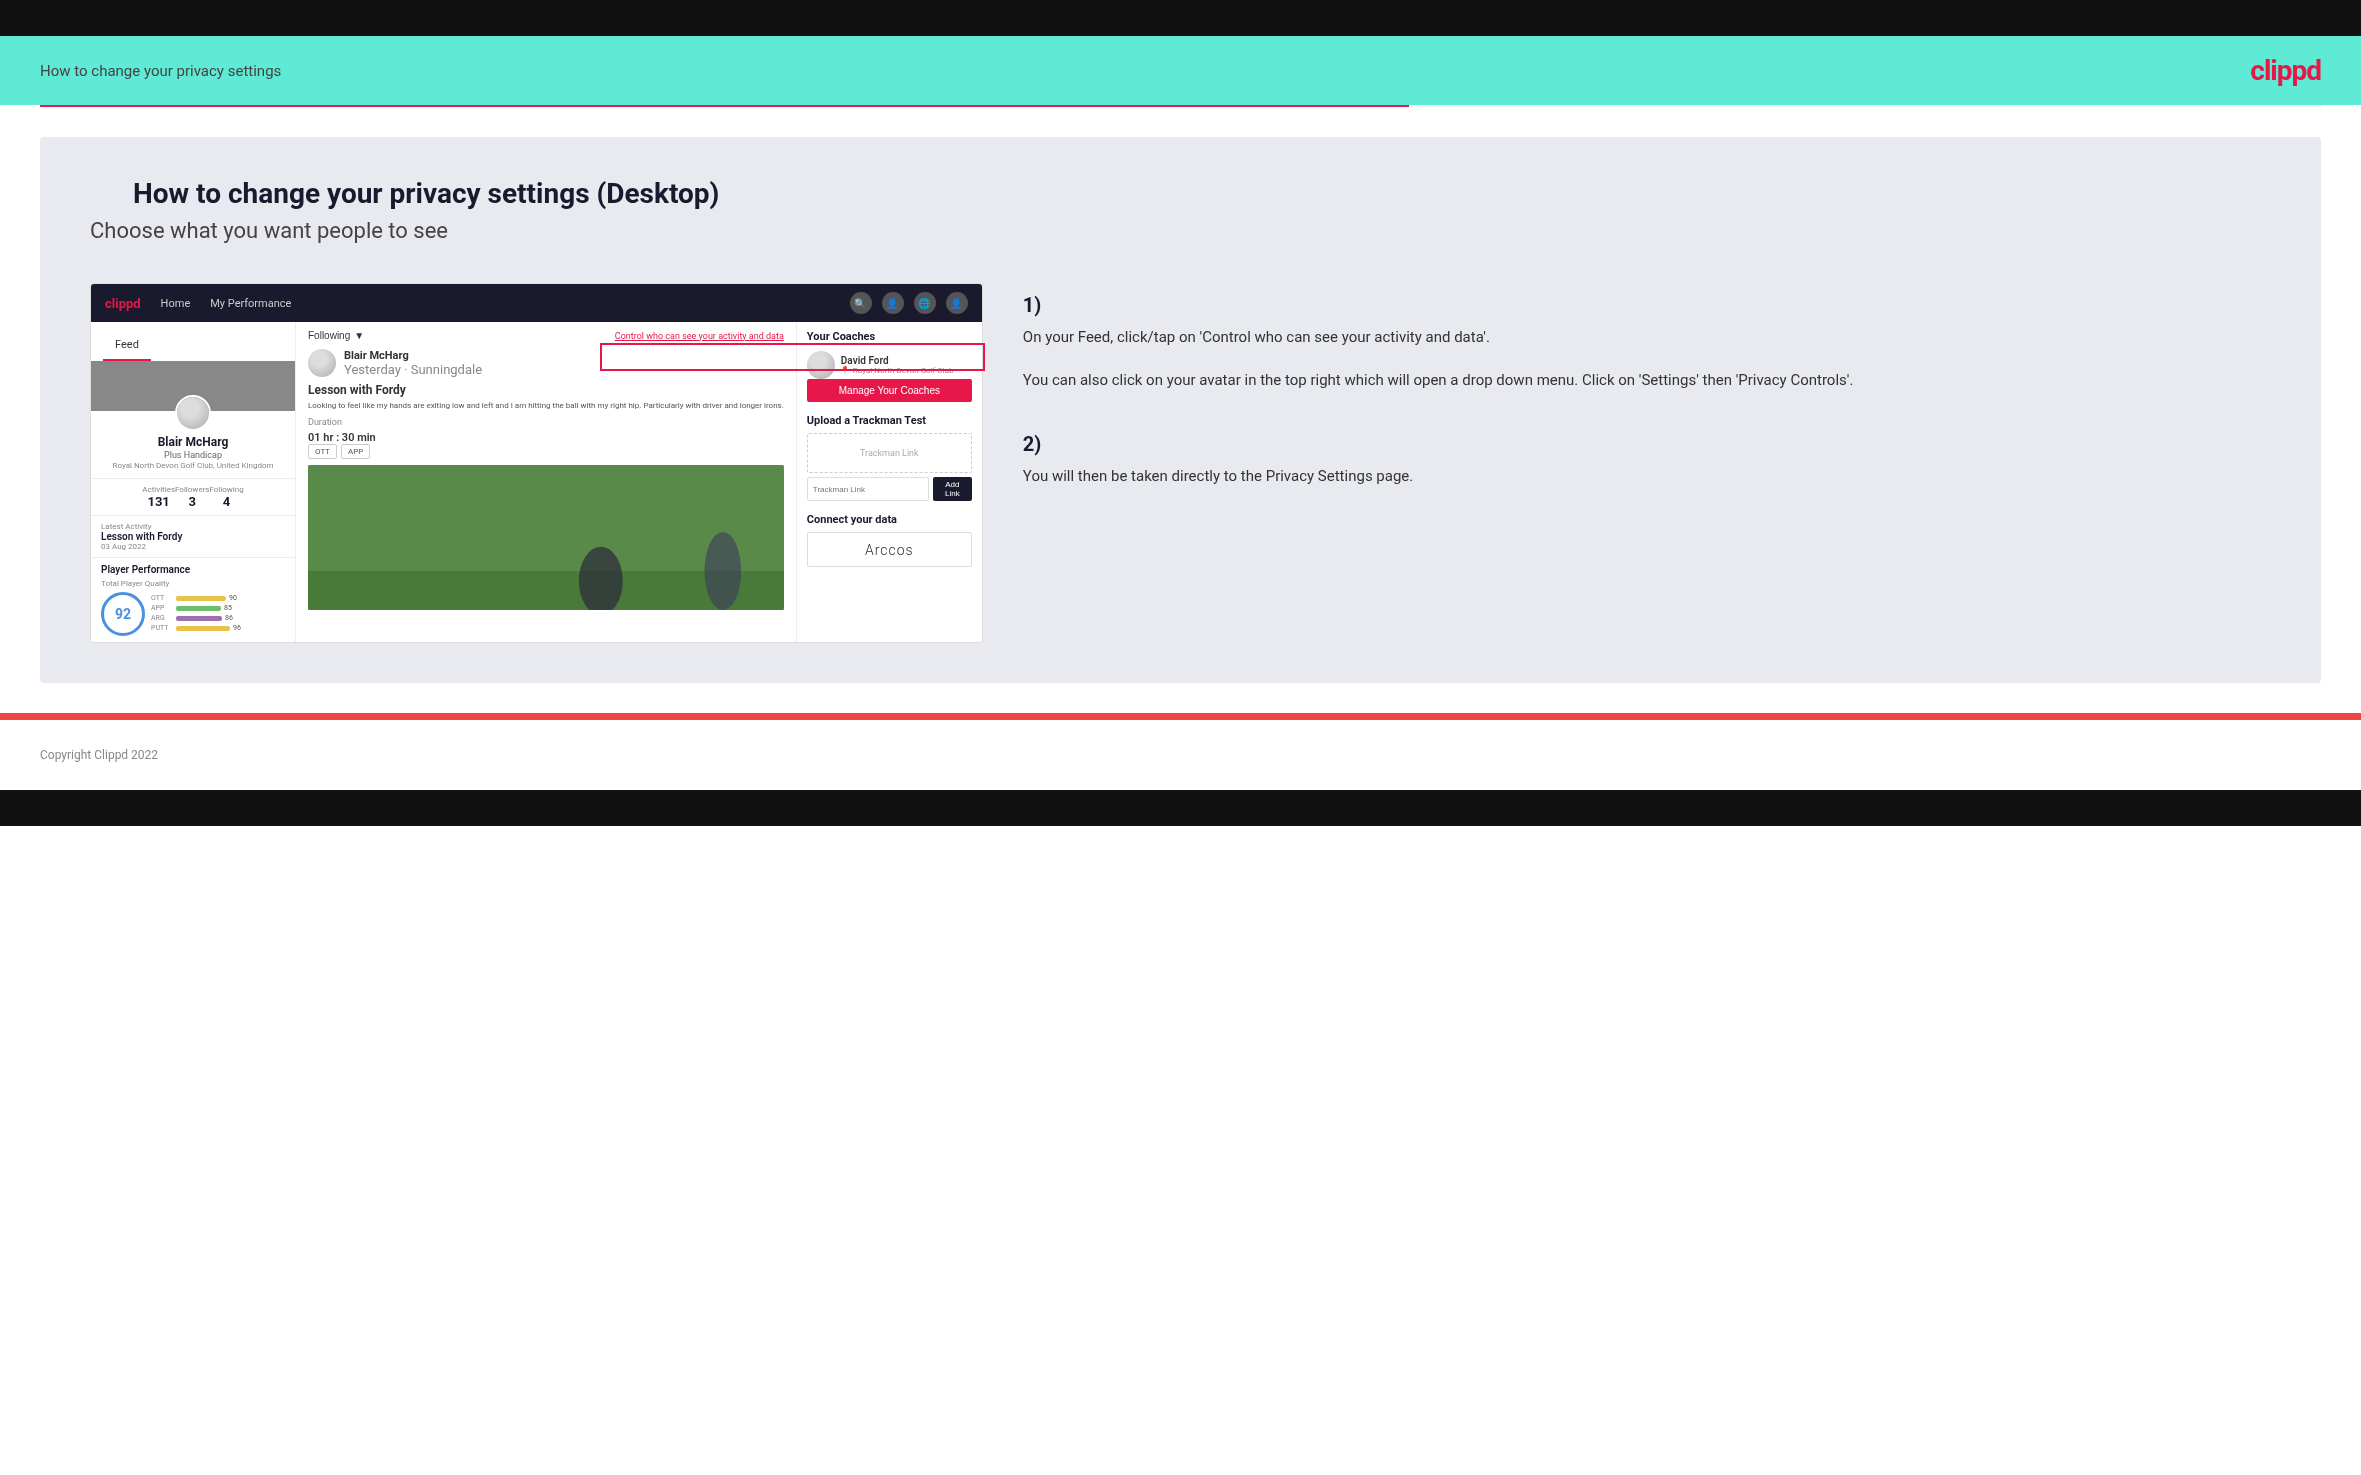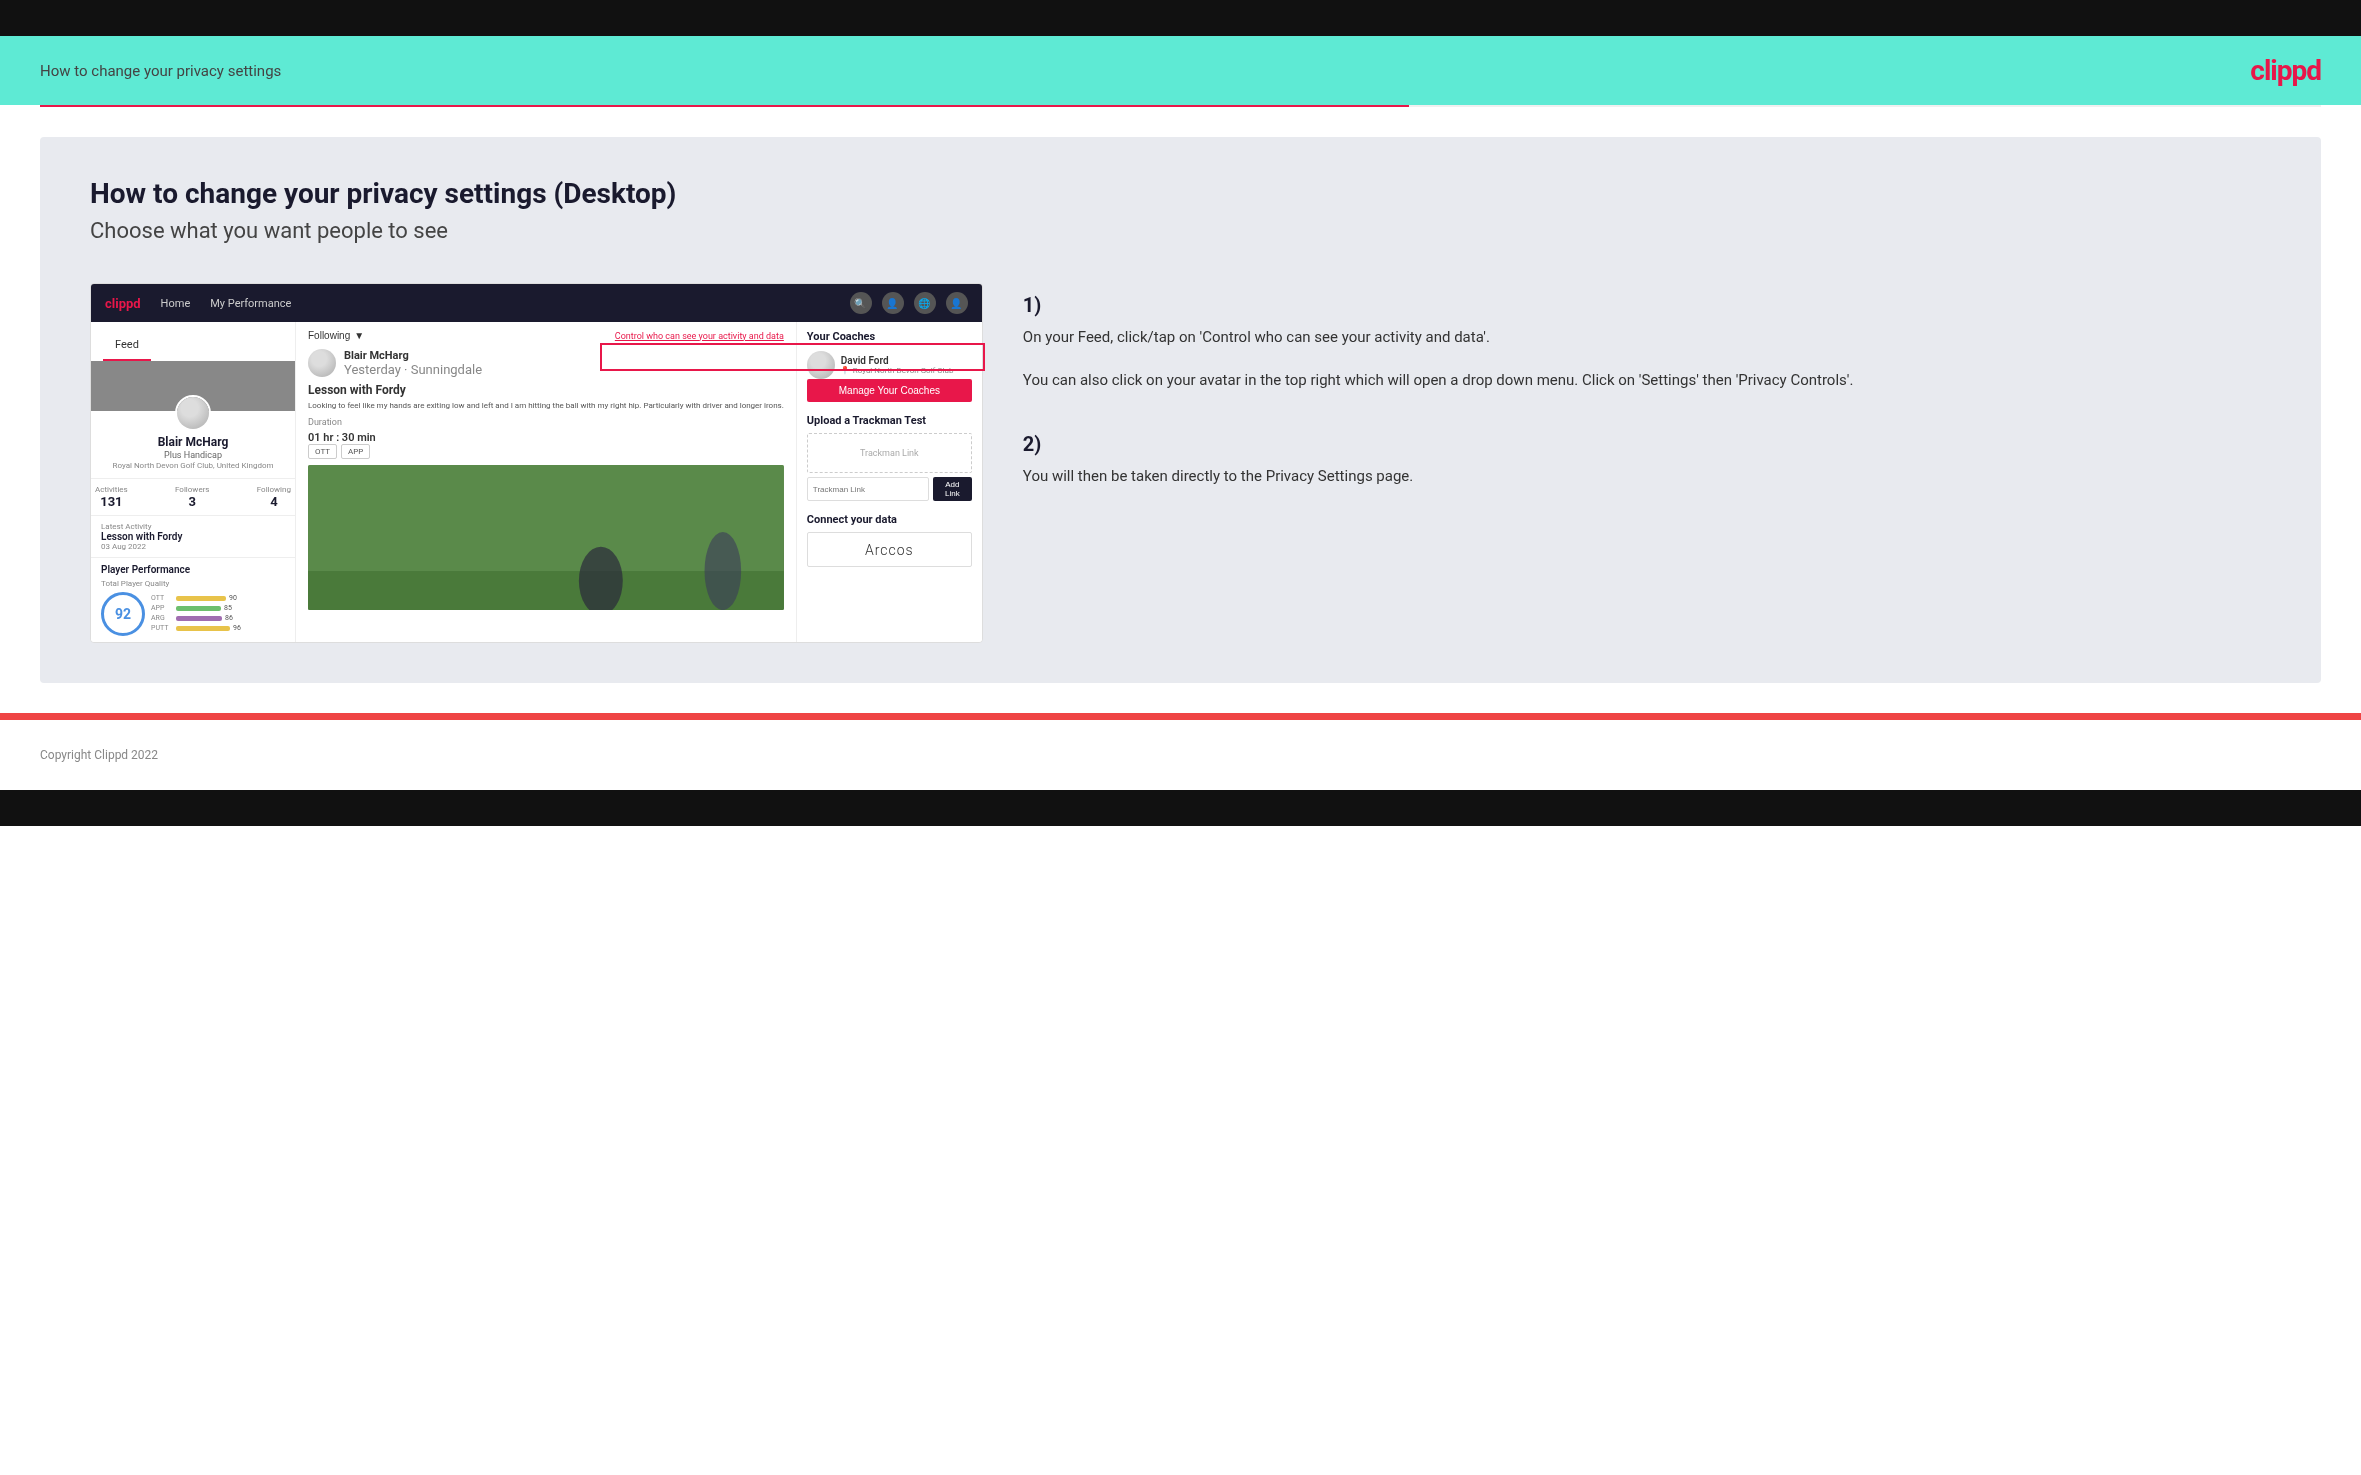--- a/index.html
+++ b/index.html
@@ -47,20 +47,21 @@
       margin: 30px 40px;
       padding: 40px 50px;
       border-radius: 4px;
     }
 
     .page-title {
       font-size: 28px;
       font-weight: 700;
       color: #1a1a2e;
       margin-bottom: 8px;
+      margin-left: 43px;
     }
     .page-subtitle {
       font-size: 22px;
       color: #444;
       margin-bottom: 40px;
     }
 
     
     .two-col {
       display: flex;
@@ -174,24 +175,23 @@
       font-size: 9px;
       color: #666;
       margin: 1px 0;
     }
     .profile-club {
       font-size: 8px;
       color: #888;
     }
     .profile-stats {
       display: flex;
-      justify-content: space-between;
+      justify-content: center;
       padding: 6px 4px;
       border-bottom: 1px solid #eee;
-      gap: 16px;
     }
     .stat-item {
       text-align: center;
     }
     .stat-label {
       font-size: 8px;
       color: #888;
     }
     .stat-value {
       font-size: 13px;

